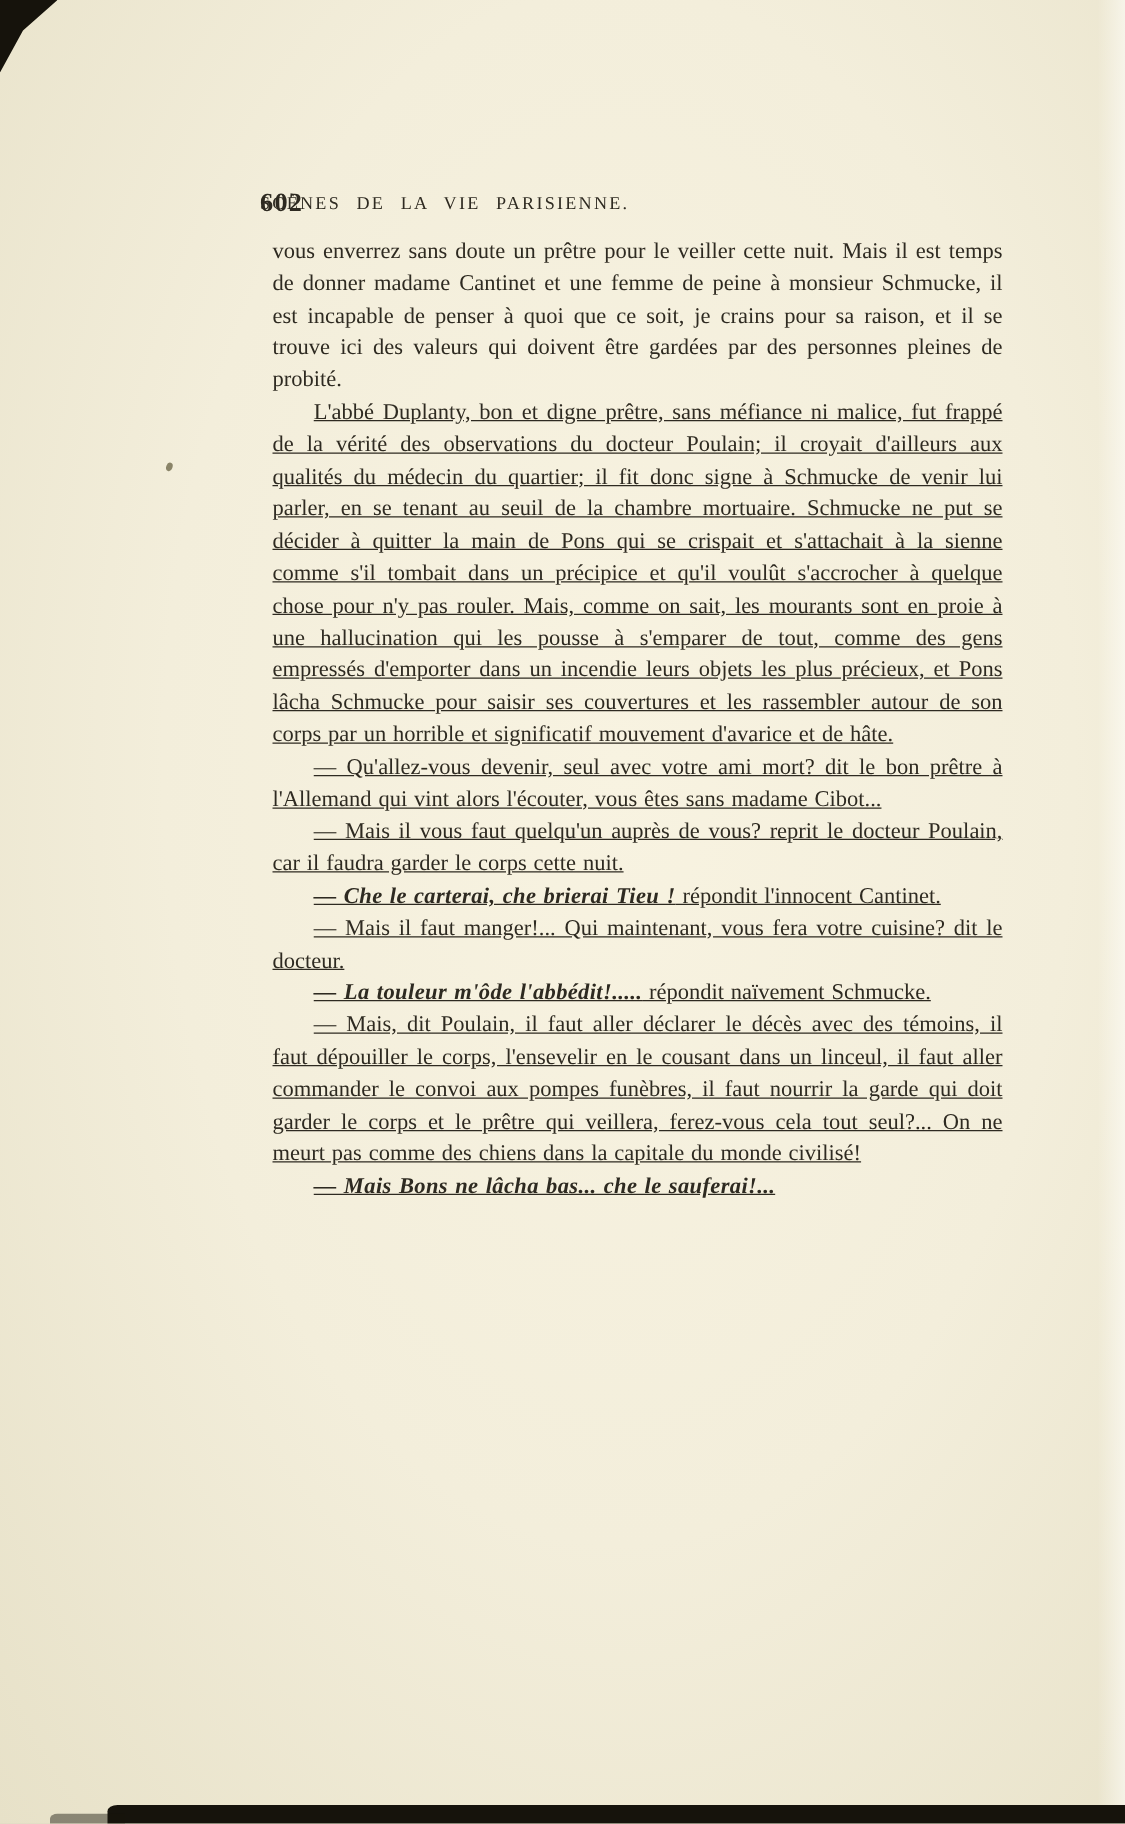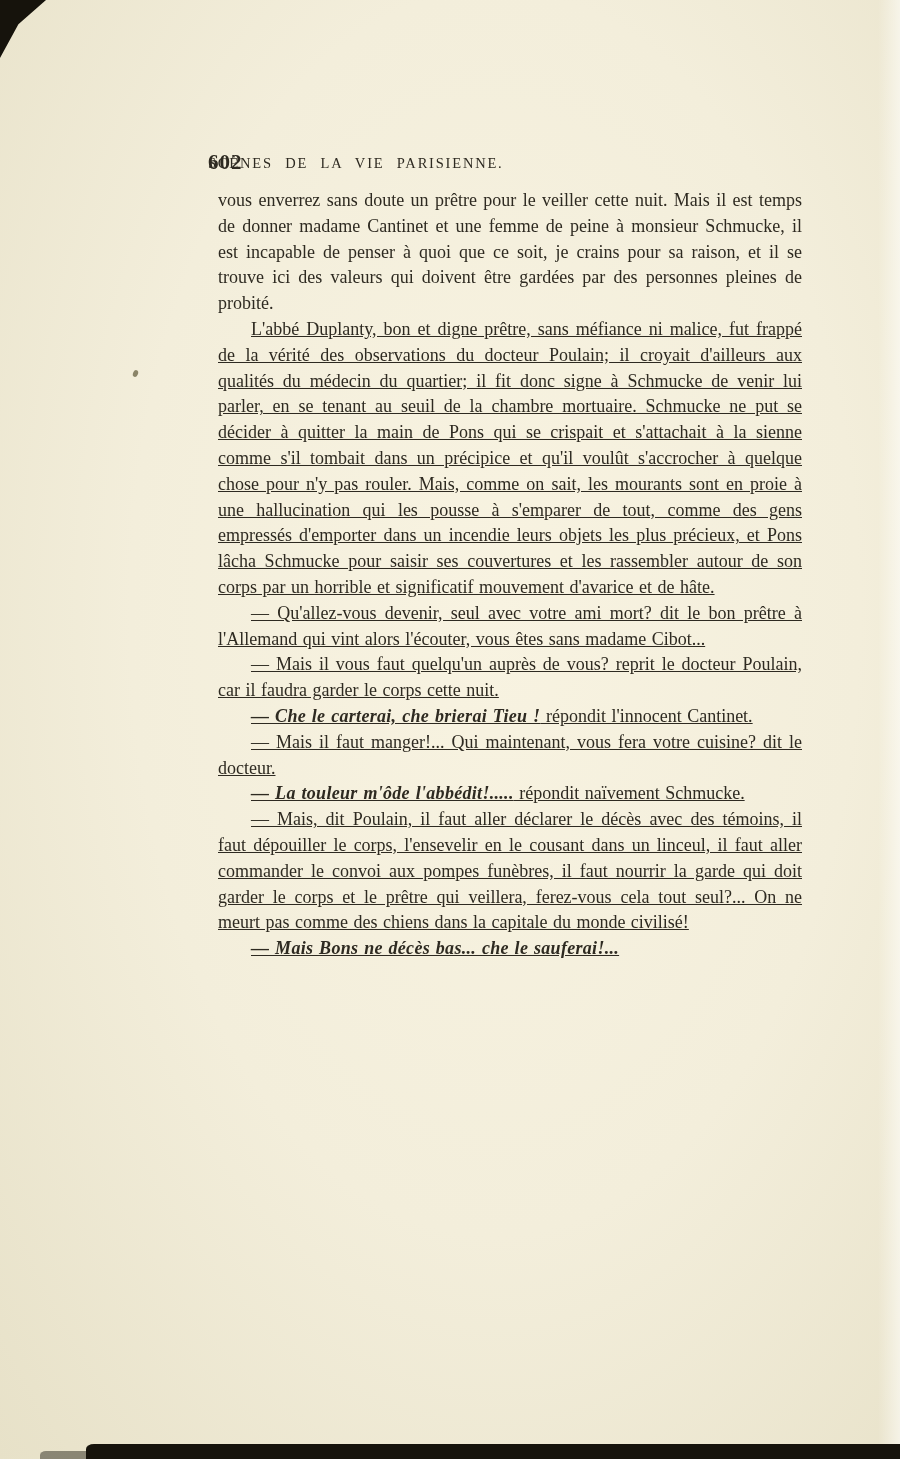--- a/index.html
+++ b/index.html
@@ -95,20 +95,20 @@
 
   <div class="page-body">
       <p class=""><span class="roman">vous enverrez sans doute un prêtre pour le veiller cette nuit. Mais il est temps de donner madame Cantinet et une femme de peine à monsieur Schmucke, il est incapable de penser à quoi que ce soit, je crains pour sa raison, et il se trouve ici des valeurs qui doivent être gardées par des personnes pleines de probité.</span></p>
       <p class="indent"><span class="roman">L'abbé Duplanty, bon et digne prêtre, sans méfiance ni malice, fut frappé de la vérité des observations du docteur Poulain; il croyait d'ailleurs aux qualités du médecin du quartier; il fit donc signe à Schmucke de venir lui parler, en se tenant au seuil de la chambre mortuaire. Schmucke ne put se décider à quitter la main de Pons qui se crispait et s'attachait à la sienne comme s'il tombait dans un précipice et qu'il voulût s'accrocher à quelque chose pour n'y pas rouler. Mais, comme on sait, les mourants sont en proie à une hallucination qui les pousse à s'emparer de tout, comme des gens empressés d'emporter dans un incendie leurs objets les plus précieux, et Pons lâcha Schmucke pour saisir ses couvertures et les rassembler autour de son corps par un horrible et significatif mouvement d'avarice et de hâte.</span></p>
       <p class="indent"><span class="roman">— Qu'allez-vous devenir, seul avec votre ami mort? dit le bon prêtre à l'Allemand qui vint alors l'écouter, vous êtes sans madame Cibot...</span></p>
       <p class="indent"><span class="roman">— Mais il vous faut quelqu'un auprès de vous? reprit le docteur Poulain, car il faudra garder le corps cette nuit.</span></p>
       <p class="indent"><span class="italic">— Che le carterai, che brierai Tieu !</span><span class="roman"> répondit l'innocent Cantinet.</span></p>
       <p class="indent"><span class="roman">— Mais il faut manger!... Qui maintenant, vous fera votre cuisine? dit le docteur.</span></p>
       <p class="indent"><span class="italic">— La touleur m'ôde l'abbédit!.....</span><span class="roman"> répondit naïvement Schmucke.</span></p>
       <p class="indent"><span class="roman">— Mais, dit Poulain, il faut aller déclarer le décès avec des témoins, il faut dépouiller le corps, l'ensevelir en le cousant dans un linceul, il faut aller commander le convoi aux pompes funèbres, il faut nourrir la garde qui doit garder le corps et le prêtre qui veillera, ferez-vous cela tout seul?... On ne meurt pas comme des chiens dans la capitale du monde civilisé!</span></p>
-      <p class="indent"><span class="italic">— Mais Bons ne décès bas... che le sauferai!...</span></p>
+      <p class="indent"><span class="italic">— Mais Bons ne lâcha bas... che le sauferai!...</span></p>
     </div>
 
   <div class="corner-tl"></div>
   <div class="bottom-band"></div>
   <div class="bottom-band-faint"></div>
   <div class="paper-speck"></div>
 </div>
 
 </body></html>

